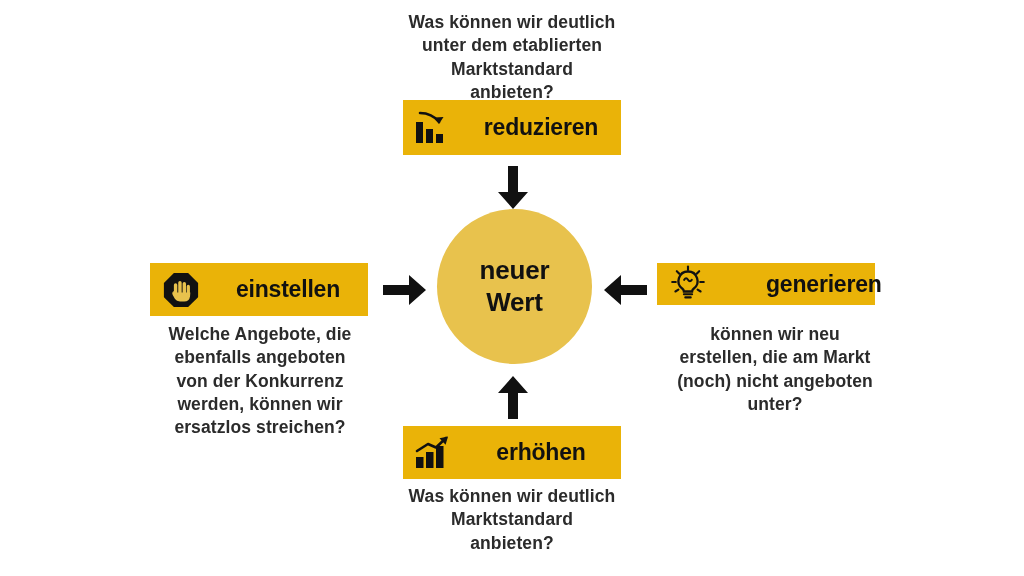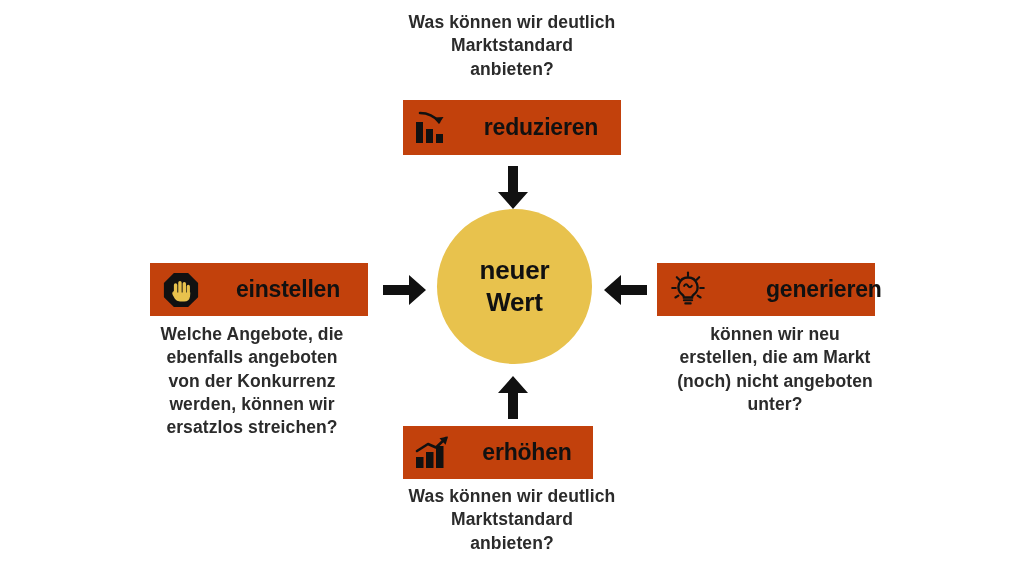--- a/index.html
+++ b/index.html
@@ -27,21 +27,21 @@
     font-size: 17.5px;
     line-height: 1.33;
     color: #2b2b2b;
     text-align: center;
     font-weight: 700;
     letter-spacing: 0.1px;
   }
 
   
   .action-box {
-    background: #c2410c;
+    background: #eab308;
     display: flex;
     align-items: center;
     box-sizing: border-box;
   }
   .action-box .icon-slot {
     flex: 0 0 auto;
     display: flex;
     align-items: center;
     justify-content: center;
   }
@@ -78,20 +78,21 @@
   
   .arrow { line-height: 0; }
 </style>
 </head>
 <body>
 
 <div id="canvas">
 
   <div class="abs caption" style="left:372px; top:11px; width:280px;">
     <div>Was können wir deutlich</div>
+    <div>unter dem etablierten</div>
     <div>Marktstandard</div>
     <div>anbieten?</div>
   </div>
 
   <div class="abs action-box" style="left:403px; top:100px; width:218px; height:55px;">
     <span class="icon-slot" style="width:62px; height:55px;">
       <svg width="40" height="36" viewBox="0 0 40 36" aria-hidden="true">
 
         <rect x="2" y="12" width="7" height="21" fill="#111111"></rect>
         <rect x="12" y="19" width="7" height="14" fill="#111111"></rect>
@@ -130,29 +131,29 @@
     </span>
     <span class="box-label">einstellen</span>
   </div>
 
   <div class="abs arrow" style="left:383px; top:272px;">
     <svg width="44" height="36" viewBox="0 0 44 36">
       <path d="M0 13 H26 V3 L43 18 L26 33 V23 H0 Z" fill="#111111"></path>
     </svg>
   </div>
 
-  <div class="abs caption" style="left:132px; top:323px; width:240px;">
+  <div class="abs caption" style="left:140px; top:323px; width:240px;">
     <div>Welche Angebote, die</div>
     <div>ebenfalls angeboten</div>
     <div>von der Konkurrenz</div>
     <div>werden, können wir</div>
     <div>ersatzlos streichen?</div>
   </div>
 
-  <div class="abs action-box" style="left:657px; top:263px; width:218px; height:53px;gap:47px;">
+  <div class="abs action-box" style="left:657px; top:263px; width:218px; height:42px;gap:47px;">
     <span class="icon-slot" style="width:62px; height:53px;">
       <svg width="40" height="40" viewBox="0 0 40 40" aria-hidden="true">
         <g stroke="#111111" stroke-width="2.1" stroke-linecap="round">
           <line x1="20" y1="2.5" x2="20" y2="6.0"></line>
           <line x1="8.8" y1="7.2" x2="11.3" y2="9.7"></line>
           <line x1="31.2" y1="7.2" x2="28.7" y2="9.7"></line>
           <line x1="4.2" y1="18" x2="7.8" y2="18"></line>
           <line x1="35.8" y1="18" x2="32.2" y2="18"></line>
           <line x1="7.4" y1="27.5" x2="10.4" y2="25.6"></line>
           <line x1="32.6" y1="27.5" x2="29.6" y2="25.6"></line>
@@ -179,21 +180,21 @@
     <div>(noch) nicht angeboten</div>
     <div>unter?</div>
   </div>
 
   <div class="abs arrow" style="left:495px; top:376px;">
     <svg width="36" height="44" viewBox="0 0 36 44">
       <path d="M13 43 H23 V17 H33 L18 0 L3 17 H13 Z" fill="#111111"></path>
     </svg>
   </div>
 
-  <div class="abs action-box" style="left:403px; top:426px; width:190px; height:53px;">
+  <div class="abs action-box" style="left:403px; top:426px; width:218px; height:53px;">
     <span class="icon-slot" style="width:62px; height:53px;">
       <svg width="40" height="36" viewBox="0 0 40 36" aria-hidden="true">
 
         <rect x="2" y="22" width="7.5" height="11" fill="#111111"></rect>
         <rect x="12" y="17" width="7.5" height="16" fill="#111111"></rect>
         <rect x="22" y="11" width="7.5" height="22" fill="#111111"></rect>
 
         <path d="M3 16 L14 9 L22 12.5 L32 3" stroke="#111111" stroke-width="2.6" fill="none" stroke-linecap="round" stroke-linejoin="round"></path>
         <path d="M34 1.5 L25.5 3.2 L31.6 9.8 Z" fill="#111111"></path>
       </svg>

